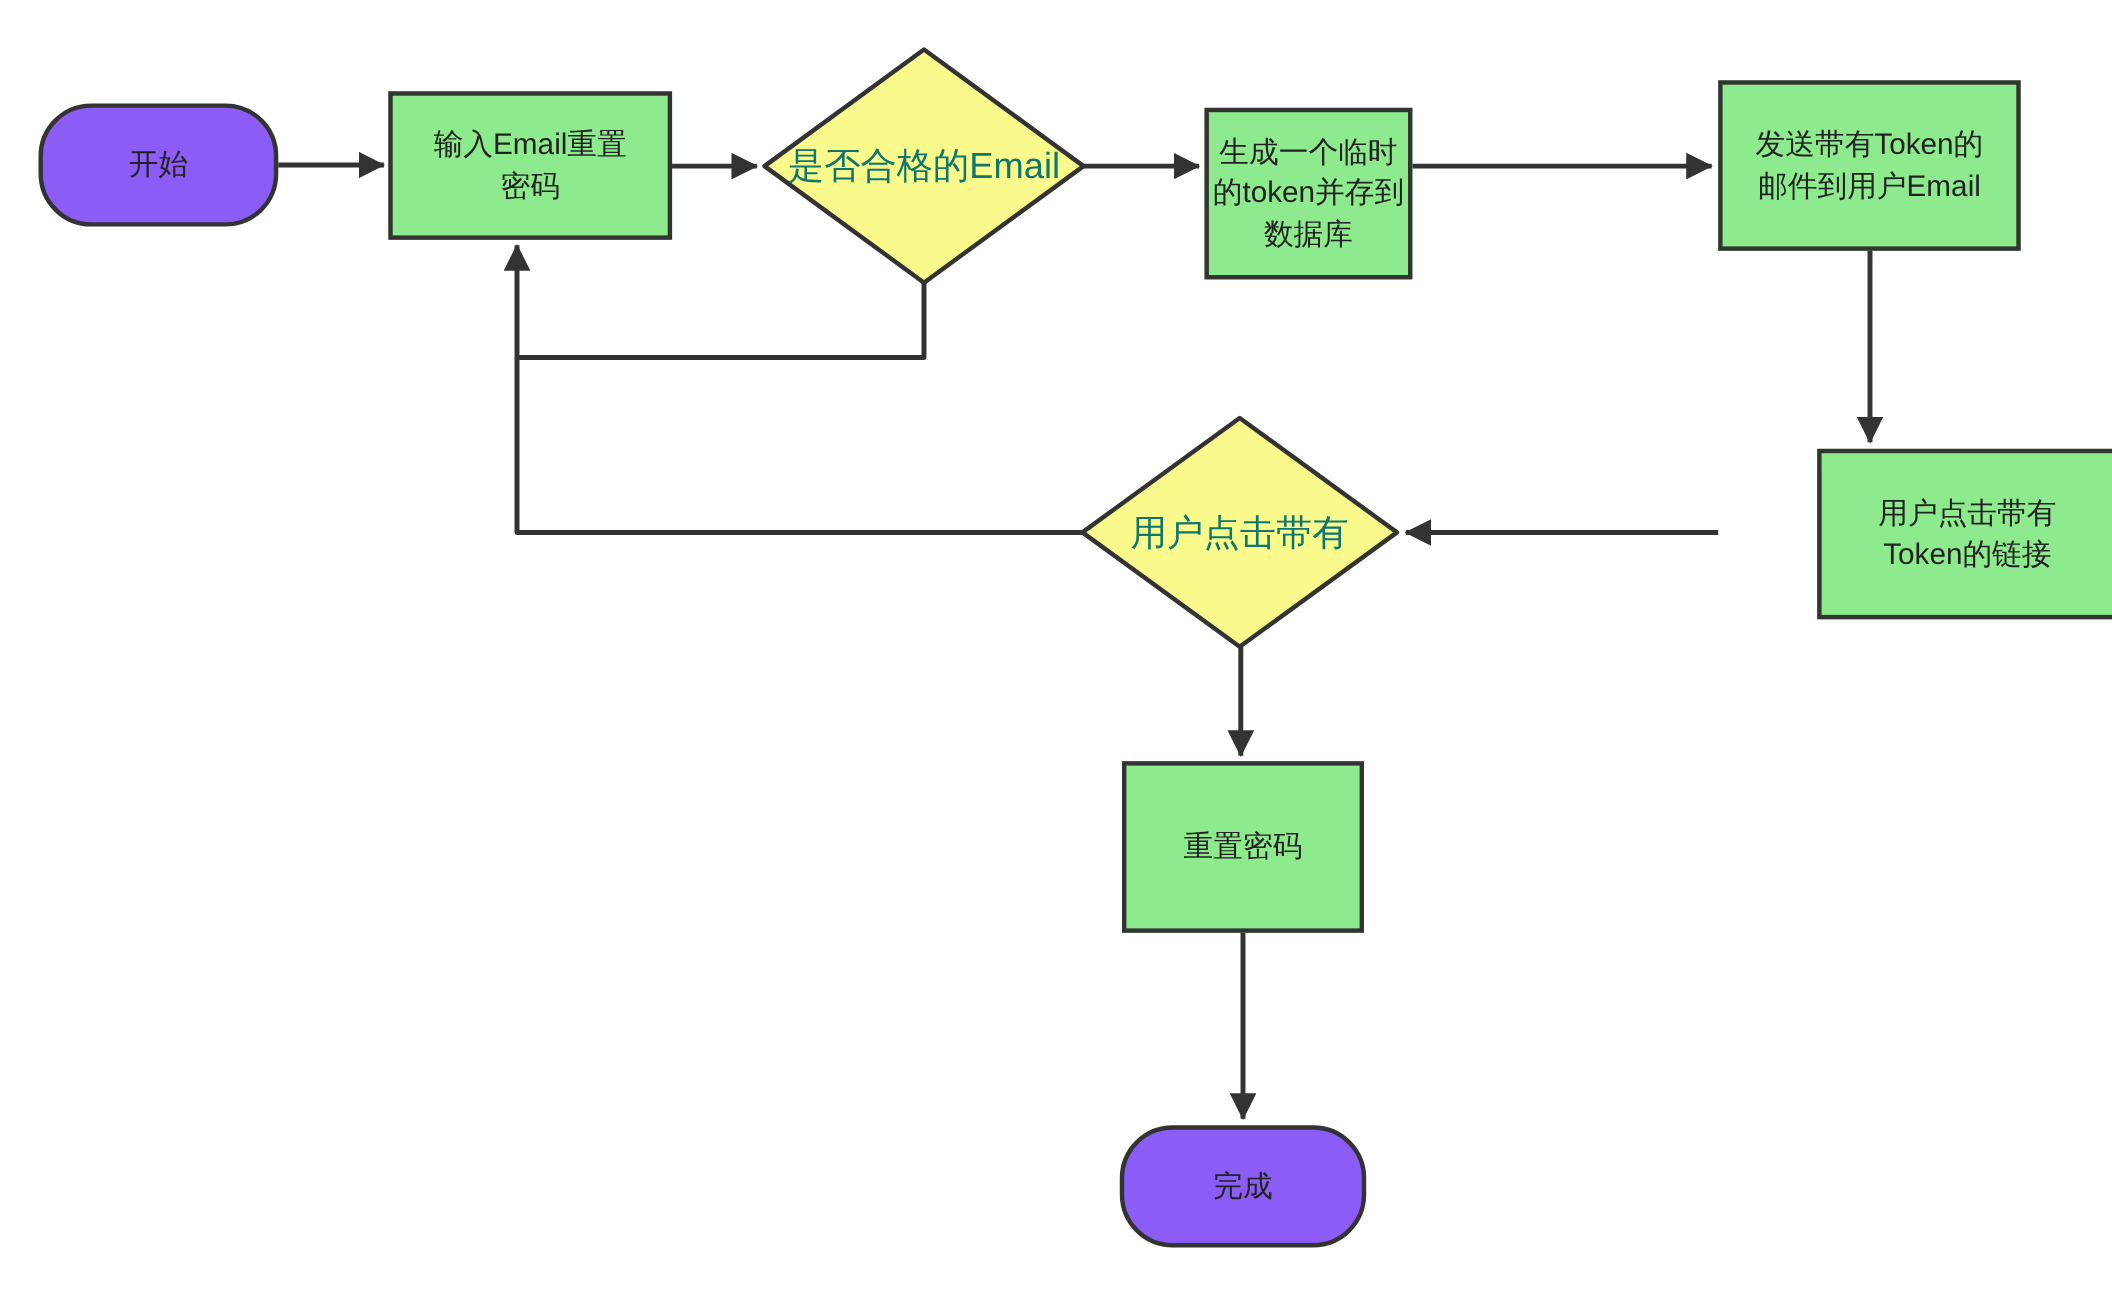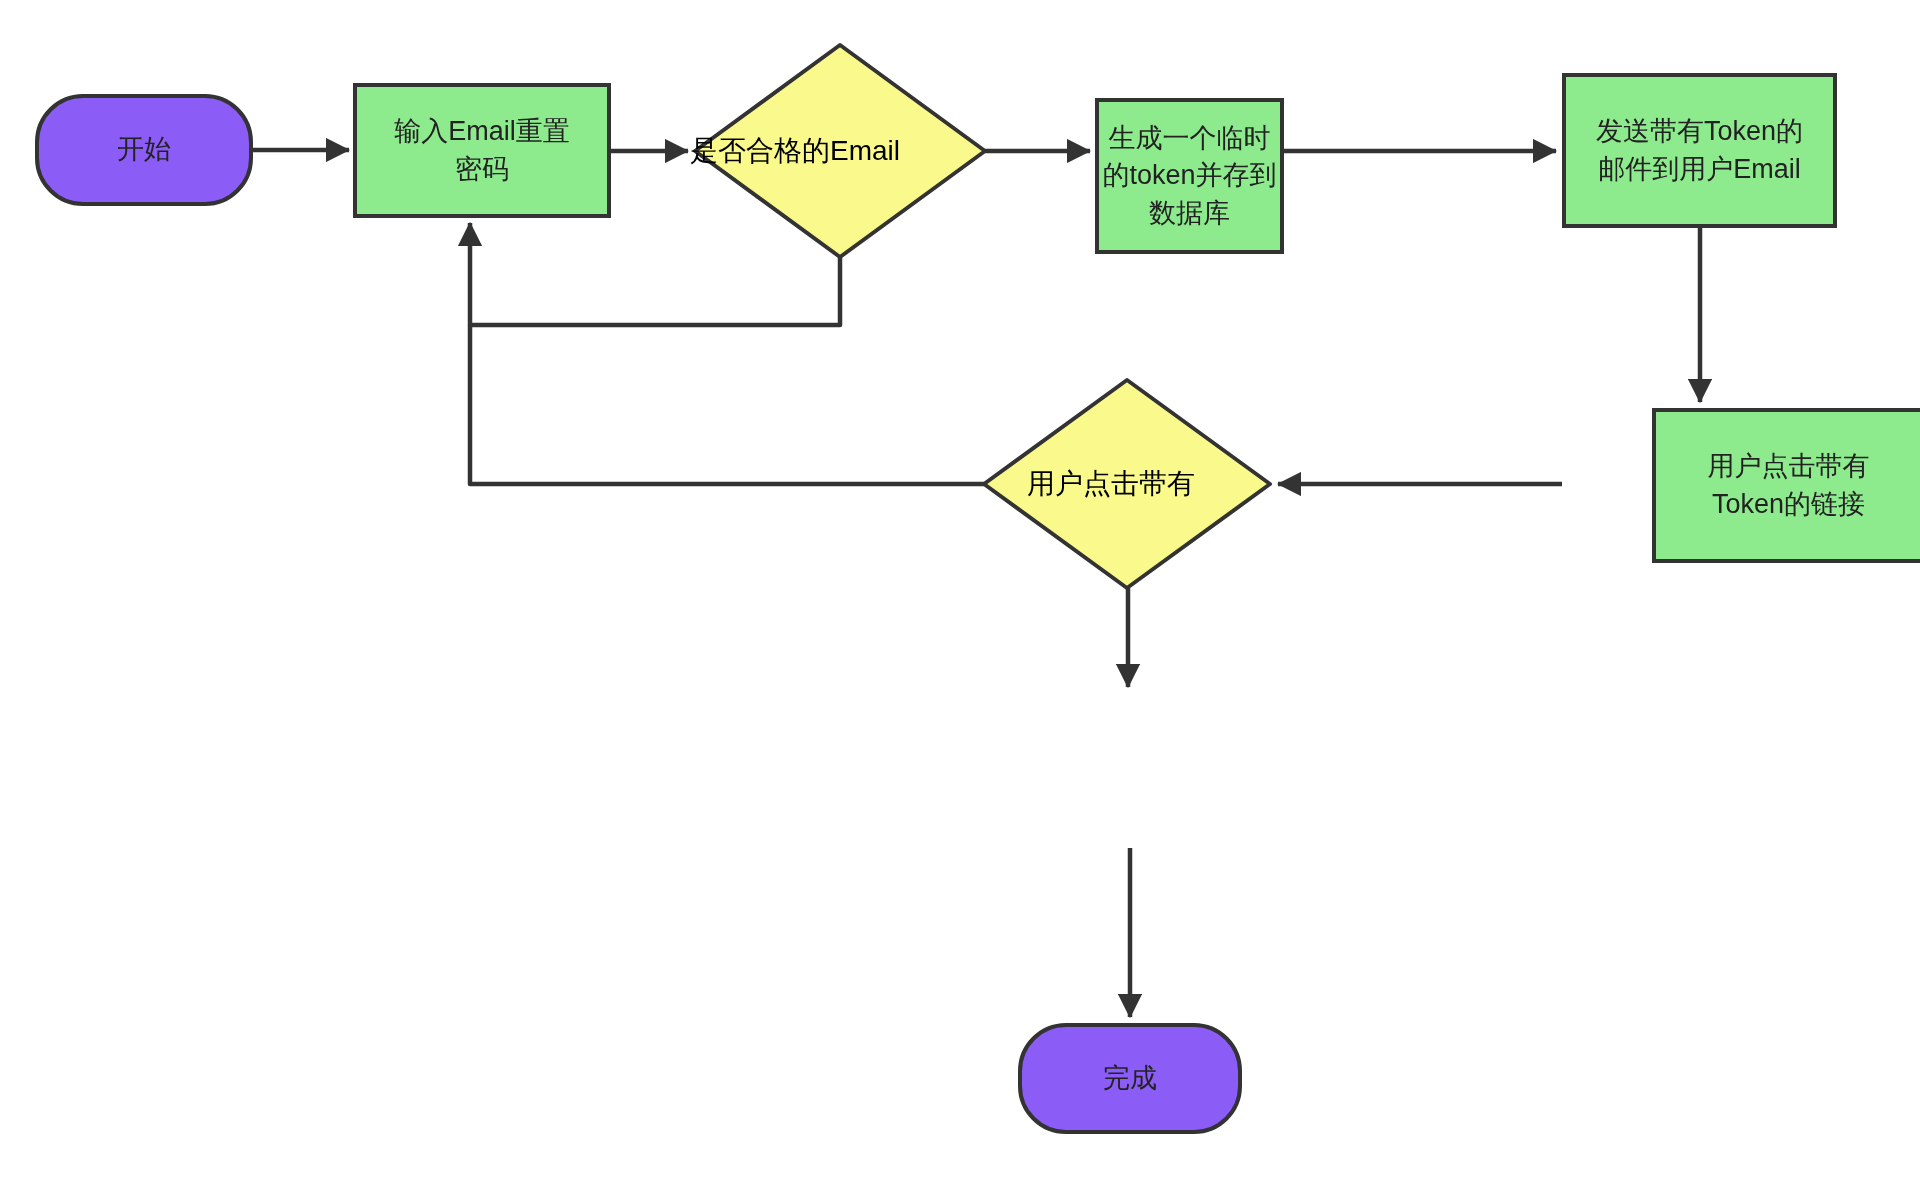--- a/index.html
+++ b/index.html
@@ -37,24 +37,24 @@
   }
   .terminal {
     background: #8b5cf6;
     border: 4px solid #333333;
     border-radius: 48px;
   }
   .decision-label {
     position: absolute;
     display: flex;
     align-items: center;
-    justify-content: flex-start;
+    justify-content: center;
     text-align: center;
-    font-size: 28px;
-    color: #000000;
+    font-size: 33px;
+    color: #0f766e;
     white-space: pre-line;
   }
   
   .n-start        { left: 35px;   top: 94px;   width: 218px; height: 112px; }
   .n-input        { left: 353px;  top: 83px;   width: 258px; height: 135px; }
   .n-gen          { left: 1095px; top: 74px;   width: 189px; height: 156px; margin-top: 24px; }
   .n-send         { left: 1562px; top: 73px;   width: 275px; height: 155px; }
   .n-click        { left: 1652px; top: 408px;  width: 273px; height: 155px; }
   .n-reset        { left: 1020px; top: 692px;  width: 220px; height: 156px; }
   .n-done         { left: 1018px; top: 1023px; width: 224px; height: 111px; }
@@ -118,18 +118,21 @@
 
   <div class="node process n-click">
     <span>用户点击带有
 Token的链接</span>
   </div>
 
   <div class="decision-label l-verify-token">
     <span>用户点击带有</span>
   </div>
 
+  <div class="node process n-reset">
+    <span>重置密码</span>
+  </div>
 
   <div class="node terminal n-done">
     <span>完成</span>
   </div>
 
 </div>
 
 </body></html>

